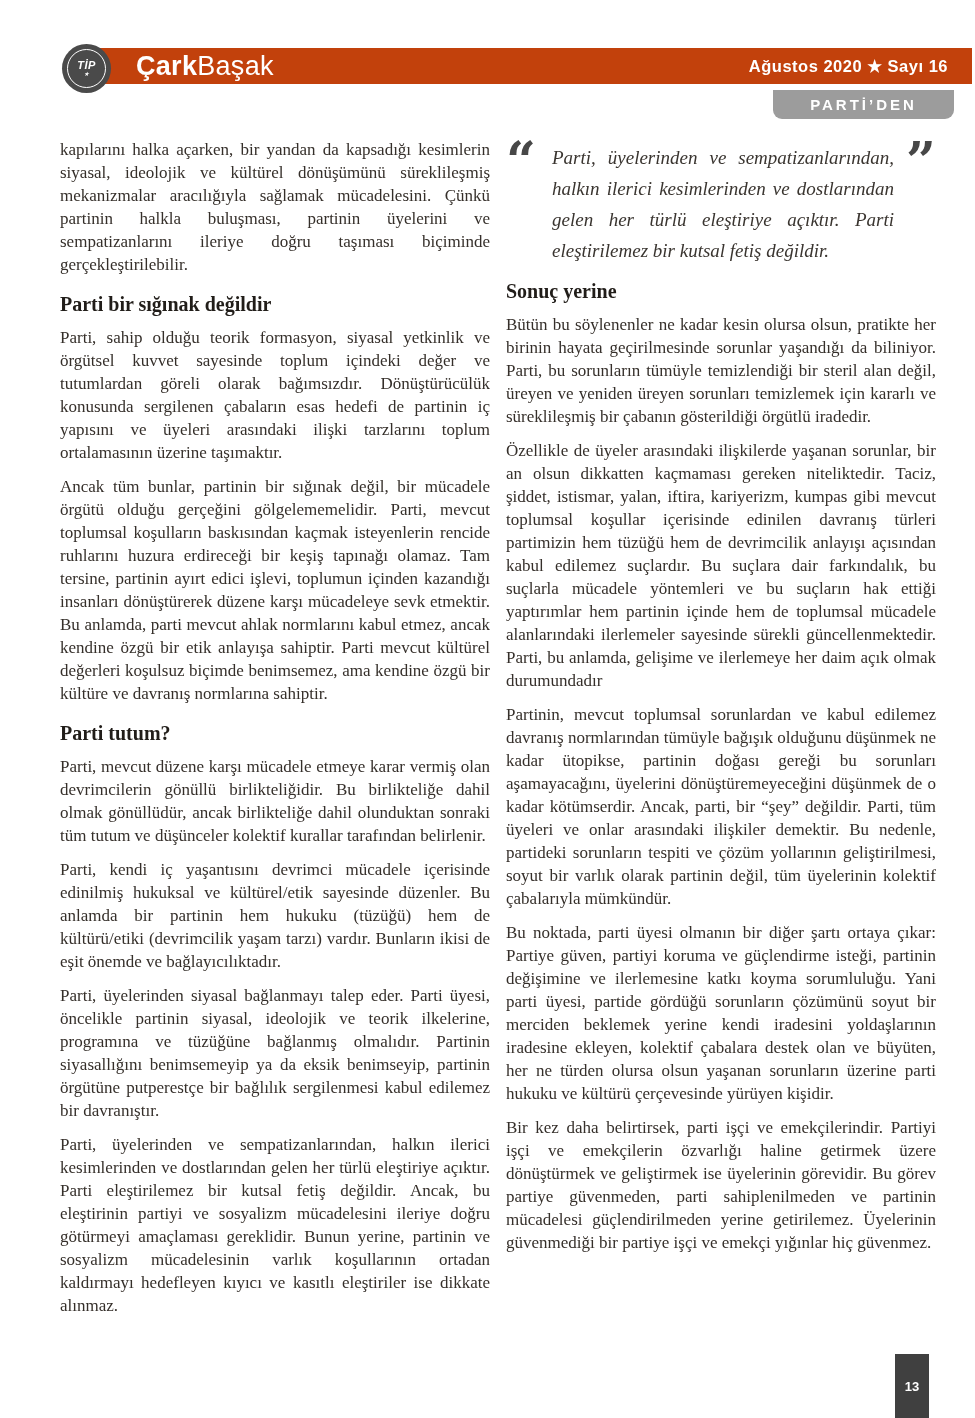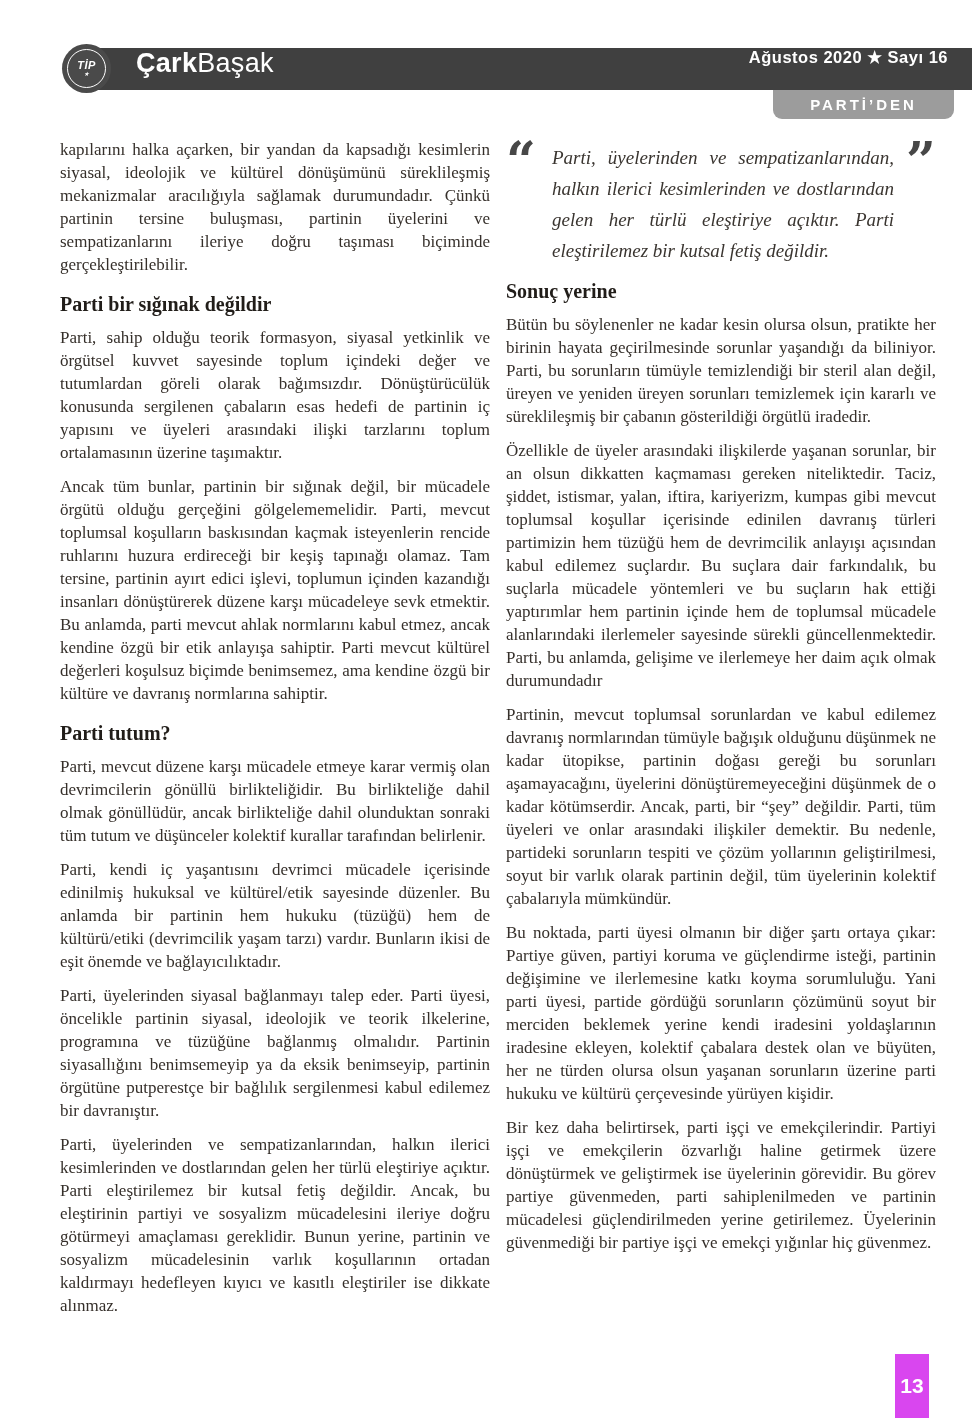--- a/index.html
+++ b/index.html
@@ -10,23 +10,23 @@
     background: #ffffff;
     overflow: hidden;
     margin: 0 auto;
     font-family: "Liberation Serif", serif;
   }
 
   
   .bar {
     position: absolute;
     left: 84px; top: 48px;
-    width: 888px; height: 42px;
-    background: #404040;
-    display: flex; align-items: flex-start;
+    width: 888px; height: 36px;
+    background: #c2410c;
+    display: flex; align-items: center;
   }
   .bar-title {
     margin-left: 52px;
     color: #ffffff;
     font-family: "Liberation Sans", sans-serif;
     font-size: 27px;
     letter-spacing: 0.3px;
     white-space: nowrap;
   }
   .bar-title .t-bold  { font-weight: 800; }
@@ -111,24 +111,24 @@
     color: #3a3530;
     text-align: justify;
     padding-right: 6px;
   }
 
   
   .pagenum {
     position: absolute;
     right: 46px; bottom: 0;
     width: 34px; height: 64px;
-    background: #d946ef;
+    background: #404040;
     color: #ffffff;
     font-family: "Liberation Sans", sans-serif;
-    font-weight: 700; font-size: 21px;
+    font-weight: 700; font-size: 13px;
     display: flex; align-items: center; justify-content: center;
   }
 </style>
 </head>
 <body>
 
 <div class="page">
 
   <div class="bar">
     <div class="bar-title">
@@ -140,21 +140,21 @@
   <div class="emblem">
     <div class="emblem-inner">
       <span class="emblem-tip">TİP</span>
       <span class="emblem-star">★</span>
     </div>
   </div>
 
   <div class="badge">PARTİ’DEN</div>
 
   <div class="col col-left">
-    <p class="para">kapılarını halka açarken, bir yandan da kapsadığı kesimlerin siyasal, ideolojik ve kültürel dönüşümünü süreklileşmiş mekanizmalar aracılığıyla sağlamak durumundadır. Çünkü partinin tersine buluşması, partinin üyelerini ve sempatizanlarını ileriye doğru taşıması biçiminde gerçekleştirilebilir.</p>
+    <p class="para">kapılarını halka açarken, bir yandan da kapsadığı kesimlerin siyasal, ideolojik ve kültürel dönüşümünü süreklileşmiş mekanizmalar aracılığıyla sağlamak mücadelesini. Çünkü partinin halkla buluşması, partinin üyelerini ve sempatizanlarını ileriye doğru taşıması biçiminde gerçekleştirilebilir.</p>
     <h3 class="sec-heading">Parti bir sığınak değildir</h3>
     <p class="para">Parti, sahip olduğu teorik formasyon, siyasal yetkinlik ve örgütsel kuvvet sayesinde toplum içindeki değer ve tutumlardan göreli olarak bağımsızdır. Dönüştürücülük konusunda sergilenen çabaların esas hedefi de partinin iç yapısını ve üyeleri arasındaki ilişki tarzlarını toplum ortalamasının üzerine taşımaktır.</p>
     <p class="para">Ancak tüm bunlar, partinin bir sığınak değil, bir mücadele örgütü olduğu gerçeğini gölgelememelidir. Parti, mevcut toplumsal koşulların baskısından kaçmak isteyenlerin rencide ruhlarını huzura erdireceği bir keşiş tapınağı olamaz. Tam tersine, partinin ayırt edici işlevi, toplumun içinden kazandığı insanları dönüştürerek düzene karşı mücadeleye sevk etmektir. Bu anlamda, parti mevcut ahlak normlarını kabul etmez, ancak kendine özgü bir etik anlayışa sahiptir. Parti mevcut kültürel değerleri koşulsuz biçimde benimsemez, ama kendine özgü bir kültüre ve davranış normlarına sahiptir.</p>
     <h3 class="sec-heading">Parti tutum?</h3>
     <p class="para">Parti, mevcut düzene karşı mücadele etmeye karar vermiş olan devrimcilerin gönüllü birlikteliğidir. Bu birlikteliğe dahil olmak gönüllüdür, ancak birlikteliğe dahil olunduktan sonraki tüm tutum ve düşünceler kolektif kurallar tarafından belirlenir.</p>
     <p class="para">Parti, kendi iç yaşantısını devrimci mücadele içerisinde edinilmiş hukuksal ve kültürel/etik sayesinde düzenler. Bu anlamda bir partinin hem hukuku (tüzüğü) hem de kültürü/etiki (devrimcilik yaşam tarzı) vardır. Bunların ikisi de eşit önemde ve bağlayıcılıktadır.</p>
     <p class="para">Parti, üyelerinden siyasal bağlanmayı talep eder. Parti üyesi, öncelikle partinin siyasal, ideolojik ve teorik ilkelerine, programına ve tüzüğüne bağlanmış olmalıdır. Partinin siyasallığını benimsemeyip ya da eksik benimseyip, partinin örgütüne putperestçe bir bağlılık sergilenmesi kabul edilemez bir davranıştır.</p>
     <p class="para">Parti, üyelerinden ve sempatizanlarından, halkın ilerici kesimlerinden ve dostlarından gelen her türlü eleştiriye açıktır. Parti eleştirilemez bir kutsal fetiş değildir. Ancak, bu eleştirinin partiyi ve sosyalizm mücadelesini ileriye doğru götürmeyi amaçlaması gereklidir. Bunun yerine, partinin ve sosyalizm mücadelesinin varlık koşullarının ortadan kaldırmayı hedefleyen kıyıcı ve kasıtlı eleştiriler ise dikkate alınmaz.</p>
   </div>
 

